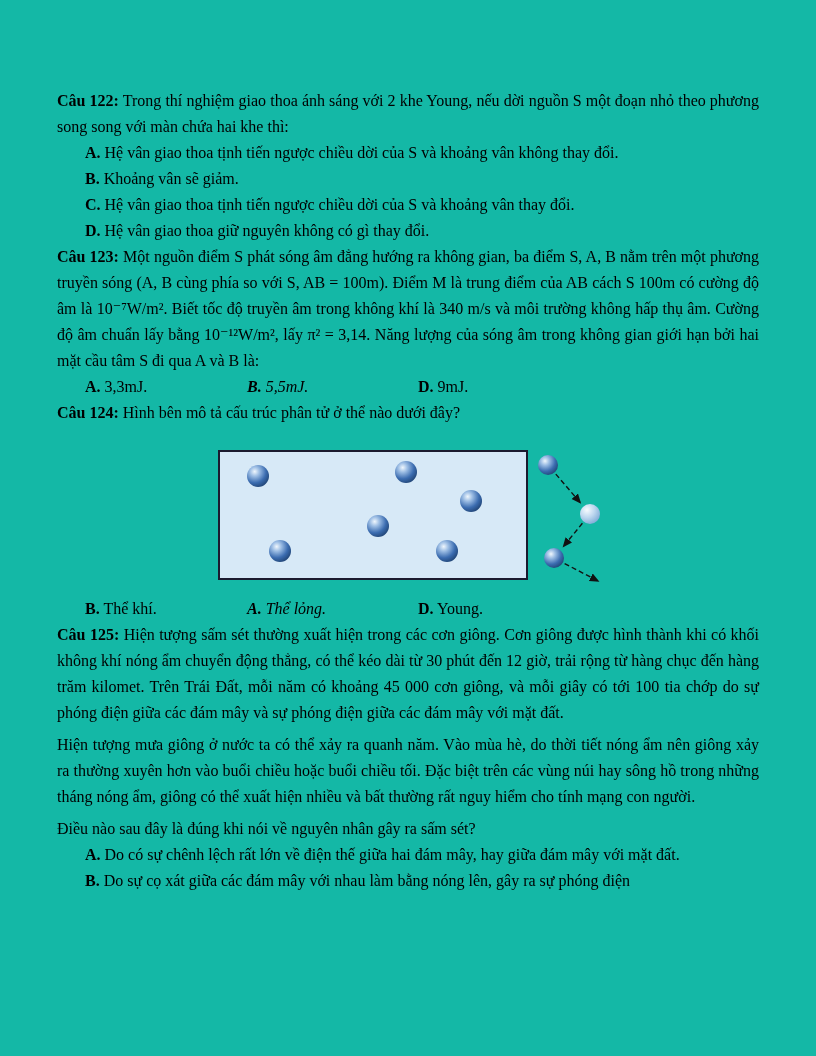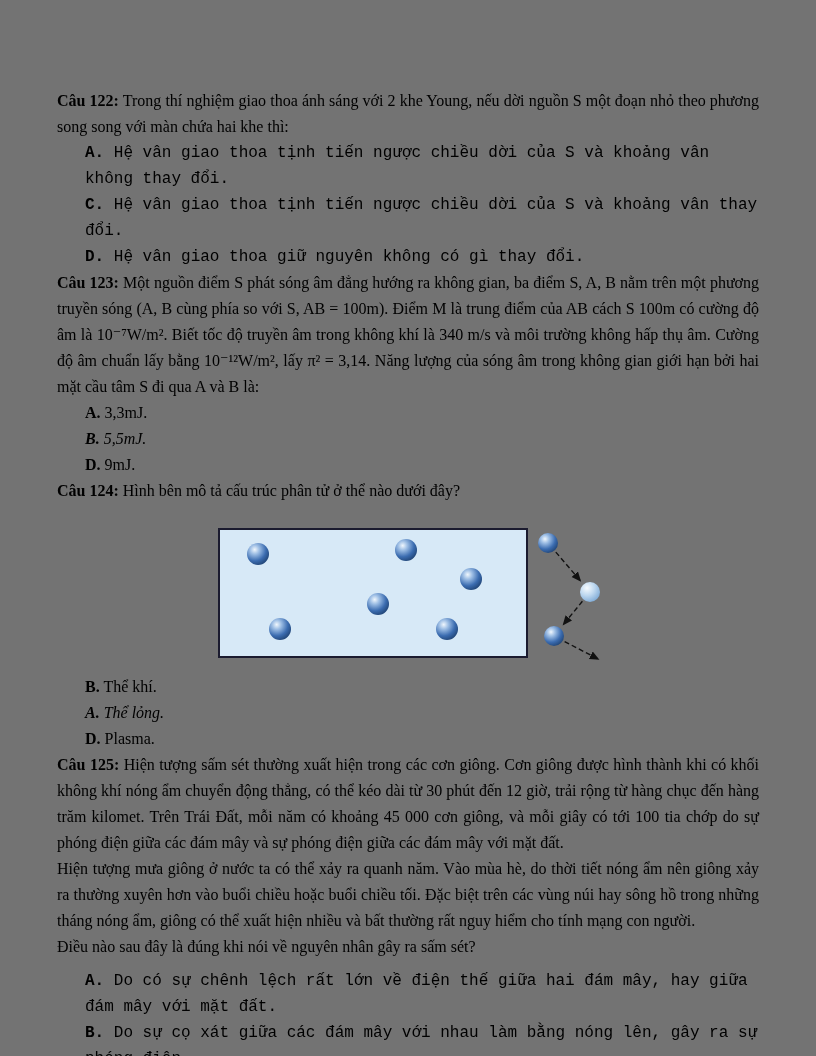--- a/index.html
+++ b/index.html
@@ -1,45 +1,46 @@
 <!DOCTYPE html>
 <html><head>
 <meta charset="utf-8">
 <style>
   * { box-sizing: border-box; margin: 0; padding: 0; }
   html, body { background: #ffffff; }
   body { font-family: "Liberation Serif", "DejaVu Serif", serif; color: #000; }
   .page {
-    width: 816px; height: 1056px; background: #737373;
+    width: 816px; height: 1056px; background: #14b8a6;
     padding: 88px 57px 0 57px;
     font-size: 16px; line-height: 26px;
     overflow: hidden; position: relative;
   }
   .para { text-align: justify; }
   .qlabel { font-weight: bold; }
   .optlabel { font-weight: bold; }
-  .opt { padding-left: 28px; font-family: Liberation Mono, monospace; }
-  .opt-row { padding-left: 28px; display: flex; flex-direction: column; }
+  .opt { padding-left: 28px; }
+  .opt-row { padding-left: 28px; display: flex; }
   .opt-row .cell:nth-child(1) { width: 162px; }
   .opt-row .cell:nth-child(2) { width: 171px; font-style: italic; }
   .opt-row .cell:nth-child(3) { width: 169px; }
   .figure { margin: 24px 0 8px 161px; height: 138px; }
   .figure svg { display: block; }
   .dash-arrow { stroke: #111; stroke-width: 1.4; stroke-dasharray: 5 3; fill: none; }
-  .mt6 { }
-  .mt4 { margin-top: 8px; }
+  .mt6 { margin-top: 6px; }
+  .mt4 { margin-top: 0; }
 </style>
 </head>
 <body>
 
 <div class="page">
 
   <section>
     <p class="para"><b class="qlabel">Câu 122:</b> <span>Trong thí nghiệm giao thoa ánh sáng với 2 khe Young, nếu dời nguồn S một đoạn nhỏ theo phương song song với màn chứa hai khe thì:</span></p>
     <p class="opt"><b class="optlabel">A.</b> <span>Hệ vân giao thoa tịnh tiến ngược chiều dời của S và khoảng vân không thay đổi.</span></p>
+    <p class="opt"><b class="optlabel">B.</b> <span>Khoảng vân sẽ giảm.</span></p>
     <p class="opt"><b class="optlabel">C.</b> <span>Hệ vân giao thoa tịnh tiến ngược chiều dời của S và khoảng vân thay đổi.</span></p>
     <p class="opt"><b class="optlabel">D.</b> <span>Hệ vân giao thoa giữ nguyên không có gì thay đổi.</span></p>
   </section>
 
   <section>
     <p class="para"><b class="qlabel">Câu 123:</b> <span>Một nguồn điểm S phát sóng âm đẳng hướng ra không gian, ba điểm S, A, B nằm trên một phương truyền sóng (A, B cùng phía so với S, AB = 100m).  Điểm M là trung điểm của AB cách S 100m có cường độ âm là 10⁻⁷W/m². Biết tốc độ truyền âm trong không khí là 340 m/s và môi trường không hấp thụ âm. Cường độ âm chuẩn lấy bằng 10⁻¹²W/m², lấy π² = 3,14. Năng lượng của sóng âm trong không gian giới hạn bởi hai mặt cầu tâm S đi qua A và B là:</span></p>
     <div class="opt-row">
       <span class="cell"><b class="optlabel">A.</b> <span>3,3mJ.</span></span>
       <span class="cell"><b class="optlabel">B.</b> <span>5,5mJ.</span></span>
       <span class="cell"><b class="optlabel">D.</b> <span>9mJ.</span></span>
@@ -83,21 +84,21 @@
             <circle cx="330" cy="15" r="10" fill="url(#gradDark)"></circle>
             <circle cx="372" cy="64" r="10" fill="url(#gradLight)"></circle>
             <circle cx="336" cy="108" r="10" fill="url(#gradDark)"></circle>
           </g>
       </svg>
     </div>
 
     <div class="opt-row">
       <span class="cell"><b class="optlabel">B.</b> <span>Thể khí.</span></span>
       <span class="cell"><b class="optlabel">A.</b> <span>Thể lỏng.</span></span>
-      <span class="cell"><b class="optlabel">D.</b> <span>Plasma.</span></span>
+      <span class="cell"><b class="optlabel">D.</b> <span>Young.</span></span>
     </div>
   </section>
 
   <section>
     <p class="para"><b class="qlabel">Câu 125:</b> <span>Hiện tượng sấm sét thường xuất hiện trong các cơn giông. Cơn giông được hình thành khi có khối không khí nóng ẩm chuyển động thẳng, có thể kéo dài từ 30 phút đến 12 giờ, trải rộng từ hàng chục đến hàng trăm kilomet. Trên Trái Đất, mỗi năm có khoảng 45 000 cơn giông, và mỗi giây có tới 100 tia chớp do sự phóng điện giữa các đám mây và sự phóng điện giữa các đám mây với mặt đất.</span></p>
     <p class="para mt6">Hiện tượng mưa giông ở nước ta có thể xảy ra quanh năm. Vào mùa hè, do thời tiết nóng ẩm nên giông xảy ra thường xuyên hơn vào buổi chiều hoặc buổi chiều tối. Đặc biệt trên các vùng núi hay sông hồ trong những tháng nóng ẩm, giông có thể xuất hiện nhiều và bất thường rất nguy hiểm cho tính mạng con người.</p>
     <p class="para mt6">Điều nào sau đây là đúng khi nói về nguyên nhân gây ra sấm sét?</p>
     <p class="opt mt4"><b class="optlabel">A.</b> <span>Do có sự chênh lệch rất lớn về điện thế giữa hai đám mây, hay giữa đám mây với mặt đất.</span></p>
     <p class="opt"><b class="optlabel">B.</b> <span>Do sự cọ xát giữa các đám mây với nhau làm bằng nóng lên, gây ra sự phóng điện</span></p>
   </section>

